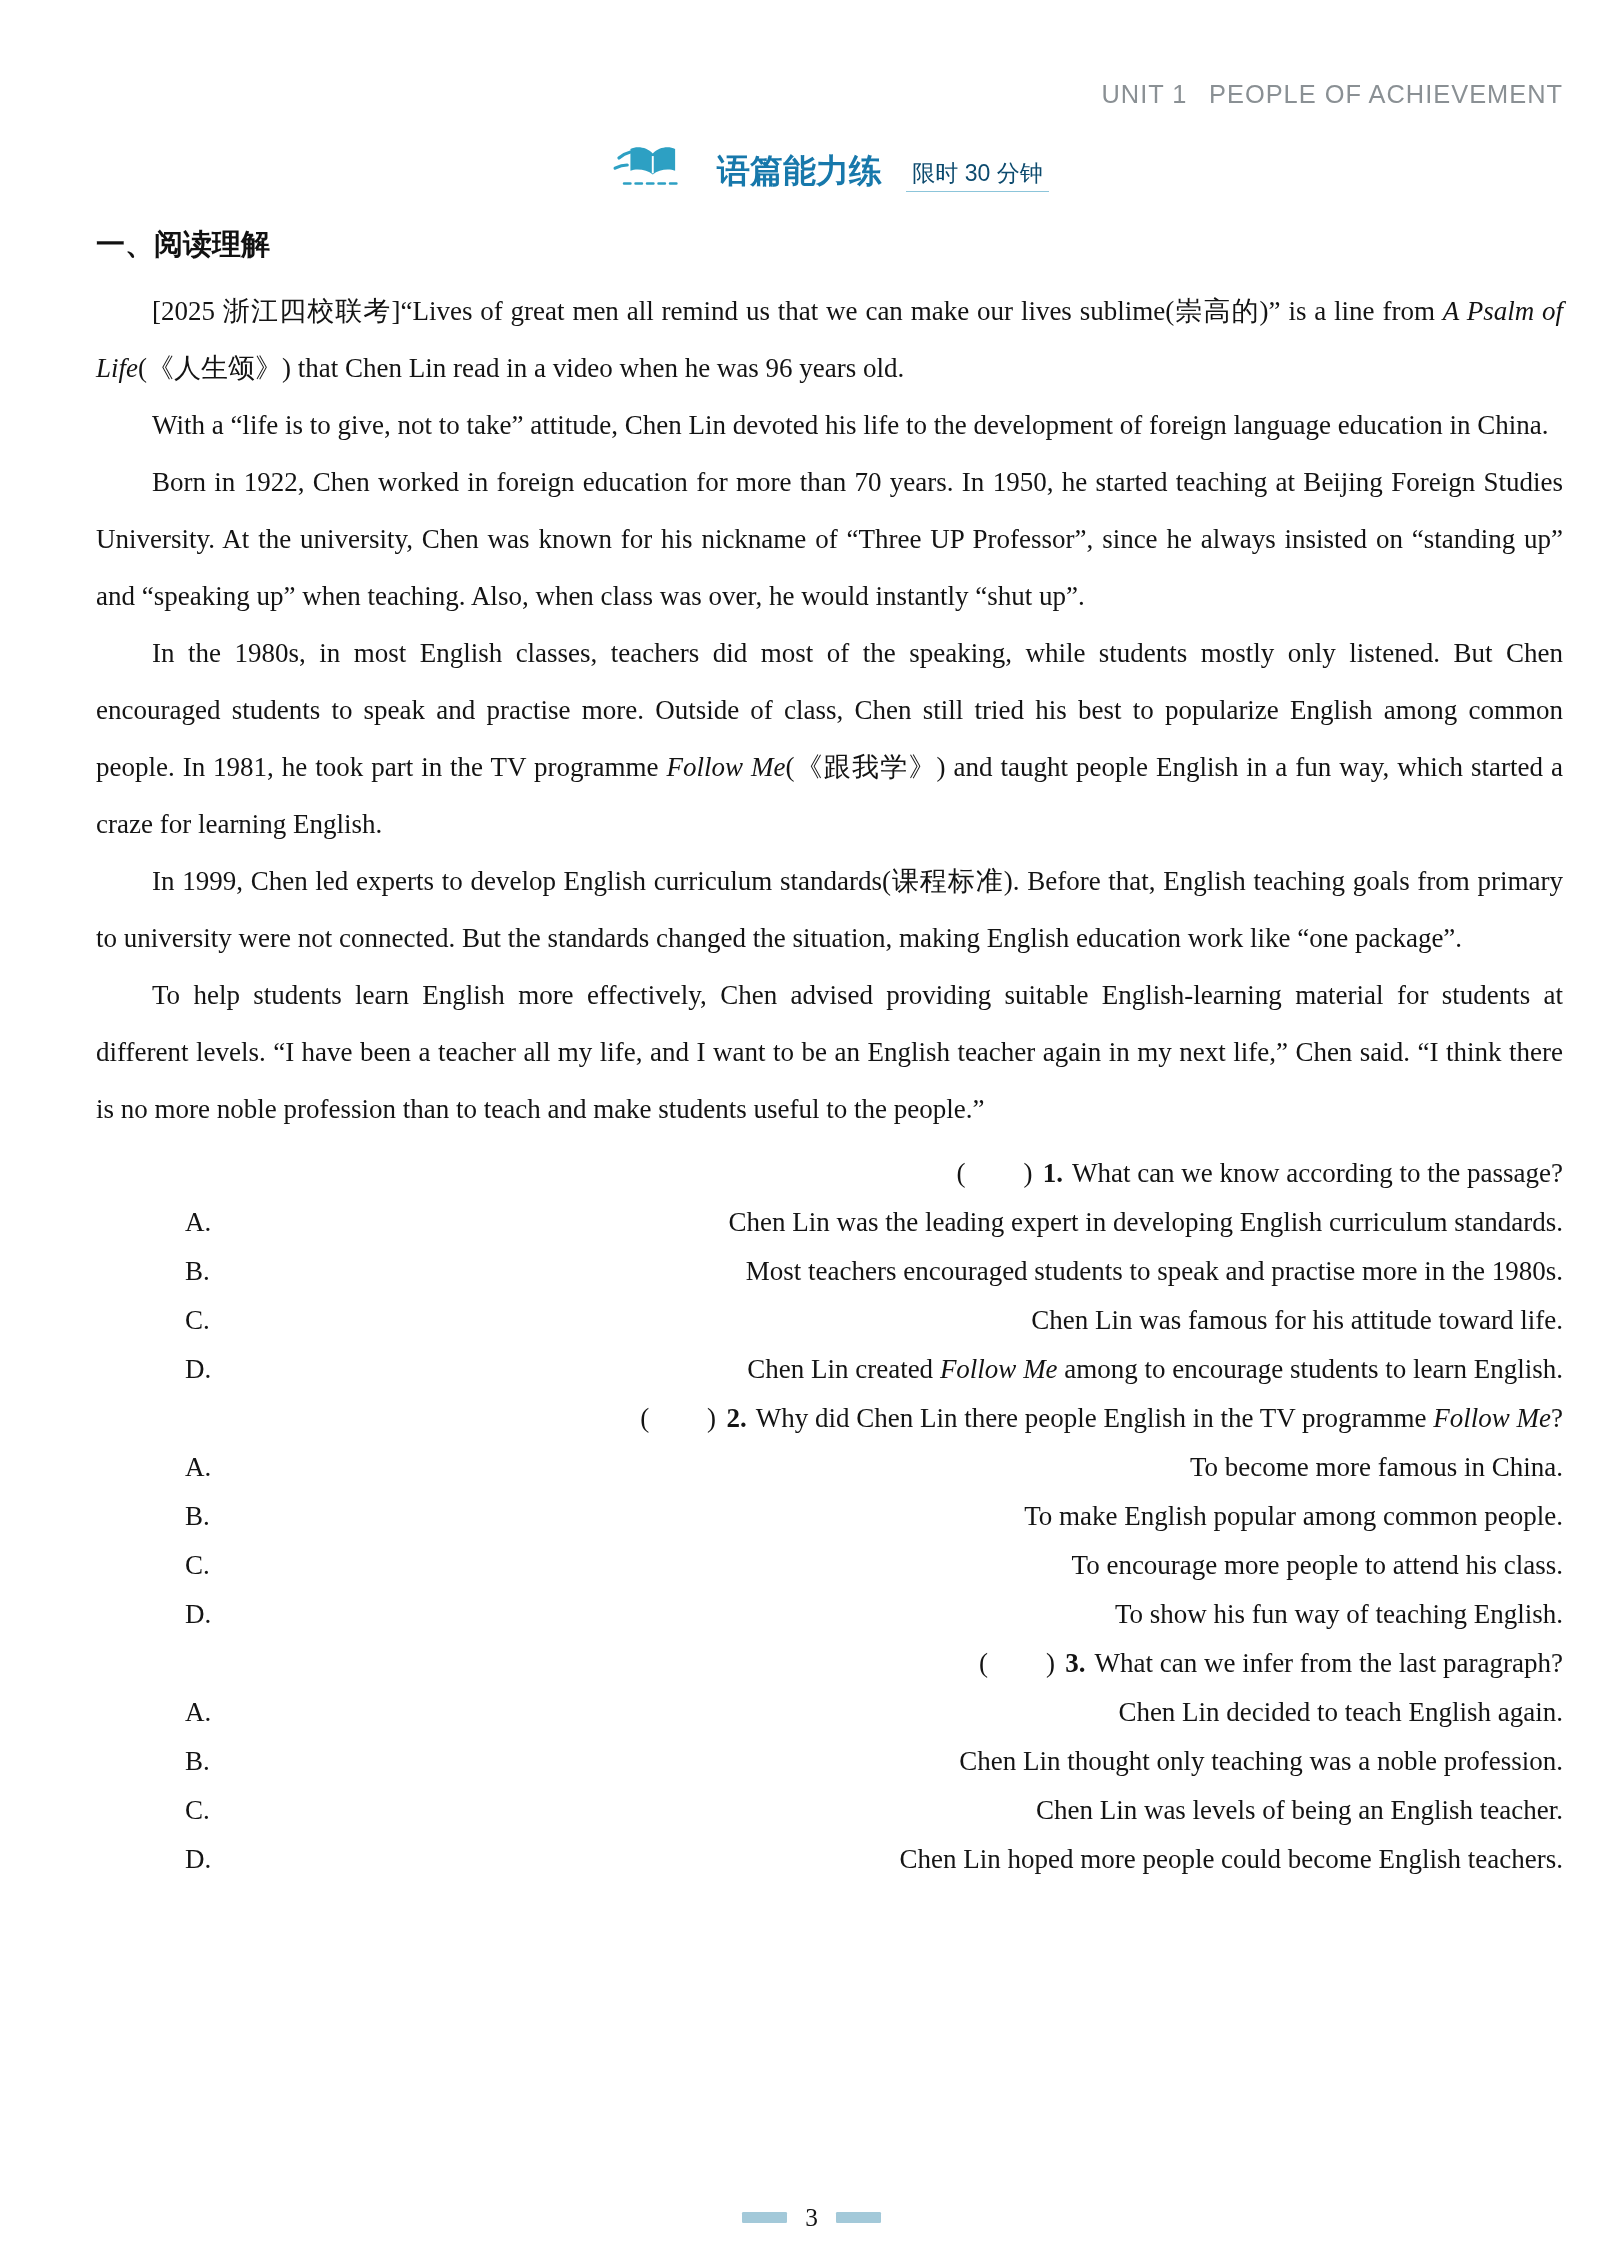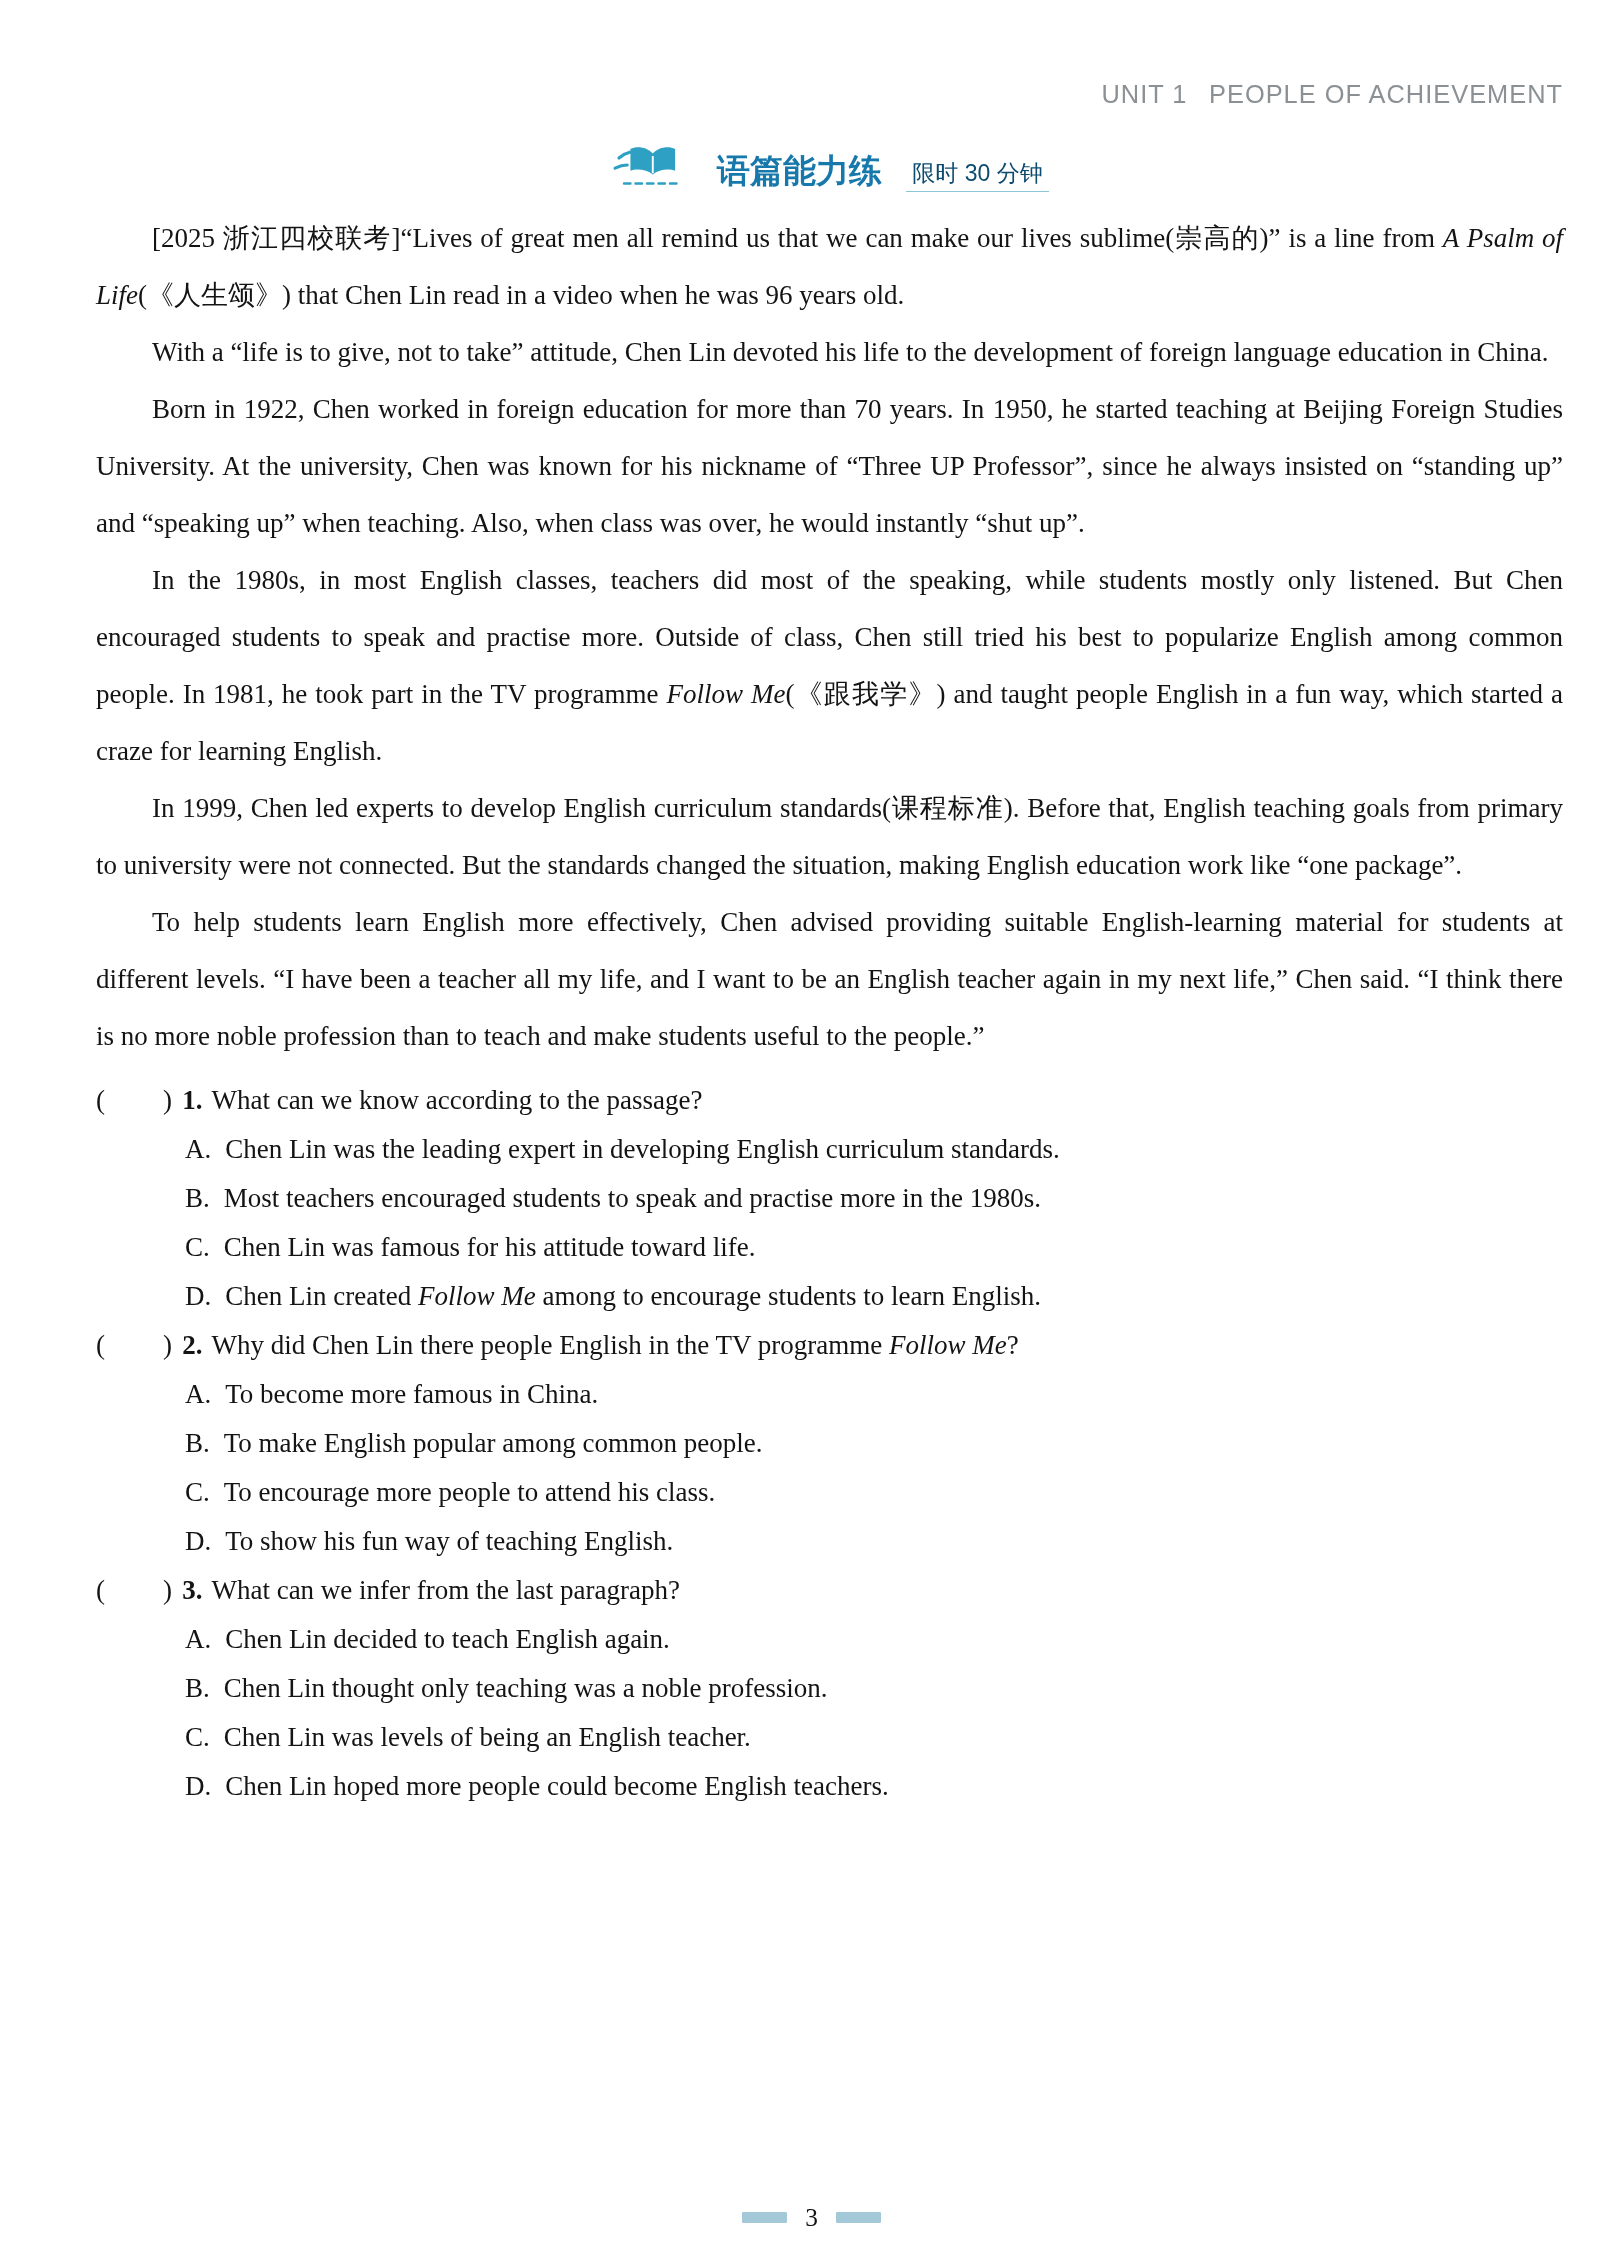--- a/index.html
+++ b/index.html
@@ -62,21 +62,21 @@
   .passage { margin-top: 18px; }
   .passage p {
     margin: 0;
     font-size: 27px;
     line-height: 57px;
     text-align: justify;
     text-indent: 56px;
   }
 
   
-  .questions { margin-top: 11.4px; }
+  .questions { margin-top: 11.4px; text-align: right; }
   .question { font-size: 27px; line-height: 49px; }
   .q-stem { display: block; }
   .q-blank { letter-spacing: 1.3px; }
   .q-num { font-weight: bold; margin: 0 9px 0 9px; }
   .q-options { margin-left: 89px; }
   .option { display: flex; }
   .opt-label { margin-right: 14px; flex: 0 0 auto; }
   .opt-text { flex: 1 1 auto; }
 
   
@@ -112,20 +112,21 @@
       <path d="M14 28 q8 -7 17 -9" stroke="#2da0c3" stroke-width="5" fill="none" stroke-linecap="round"></path>
       <path d="M8 44 q10 -5 19 -5" stroke="#2da0c3" stroke-width="5" fill="none" stroke-linecap="round"></path>
       <path d="M67 21 C58 11 42 9 32 14 L32 48 C42 44 58 46 67 54 C76 46 92 44 102 48 L102 14 C92 9 76 11 67 21 Z" fill="#2da0c3"></path>
       <path d="M67 25 L67 52" stroke="#ffffff" stroke-width="3"></path>
       <path d="M22 68 H112" stroke="#2da0c3" stroke-width="4" stroke-dasharray="10 8" stroke-linecap="round"></path>
     </svg>
     <span class="banner-title">语篇能力练</span>
     <span class="banner-time">限时 30 分钟</span>
   </div>
 
+  <h2 class="section-title">一、阅读理解</h2>
 
   <div class="passage">
     <p><span>[2025 浙江四校联考]“Lives of great men all remind us that we can make our lives sublime(崇高的)” is a line from </span><span style="font-style: italic;">A Psalm of Life</span><span>(《人生颂》) that Chen Lin read in a video when he was 96 years old.</span></p>
     <p><span>With a “life is to give, not to take” attitude, Chen Lin devoted his life to the development of foreign language education in China.</span></p>
     <p><span>Born in 1922, Chen worked in foreign education for more than 70 years. In 1950, he started teaching at Beijing Foreign Studies University. At the university, Chen was known for his nickname of “Three UP Professor”, since he always insisted on “standing up” and “speaking up” when teaching. Also, when class was over, he would instantly “shut up”.</span></p>
     <p><span>In the 1980s, in most English classes, teachers did most of the speaking, while students mostly only listened. But Chen encouraged students to speak and practise more. Outside of class, Chen still tried his best to popularize English among common people. In 1981, he took part in the TV programme </span><span style="font-style: italic;">Follow Me</span><span>(《跟我学》) and taught people English in a fun way, which started a craze for learning English.</span></p>
     <p><span>In 1999, Chen led experts to develop English curriculum standards(课程标准). Before that, English teaching goals from primary to university were not connected. But the standards changed the situation, making English education work like “one package”.</span></p>
     <p><span>To help students learn English more effectively, Chen advised providing suitable English-learning material for students at different levels. “I have been a teacher all my life, and I want to be an English teacher again in my next life,” Chen said. “I think there is no more noble profession than to teach and make students useful to the people.”</span></p>
   </div>
 

